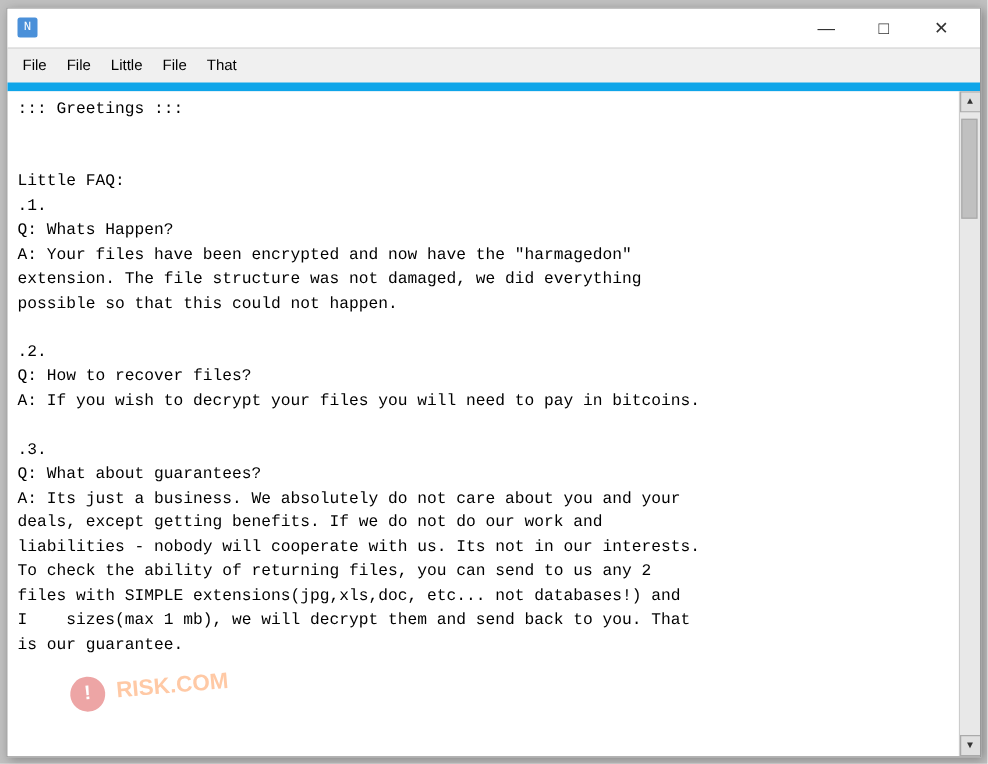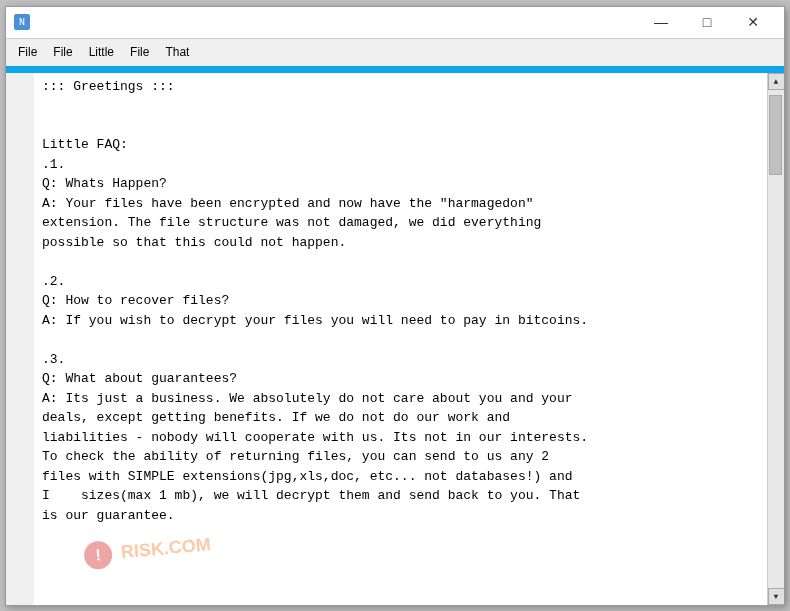--- a/index.html
+++ b/index.html
@@ -96,21 +96,20 @@
     .menu-item {
       padding: 2px 8px;
       cursor: pointer;
       color: #000;
     }
 
     .content-area {
       display: flex;
       flex: 1;
       overflow: hidden;
-      padding-left: 28px;
     }
 
     .text-area {
       flex: 1;
       overflow-y: auto;
       overflow-x: auto;
       background: #fff;
       padding: 4px 8px;
       font-family: 'Courier New', Courier, monospace;
       font-size: 13px;

